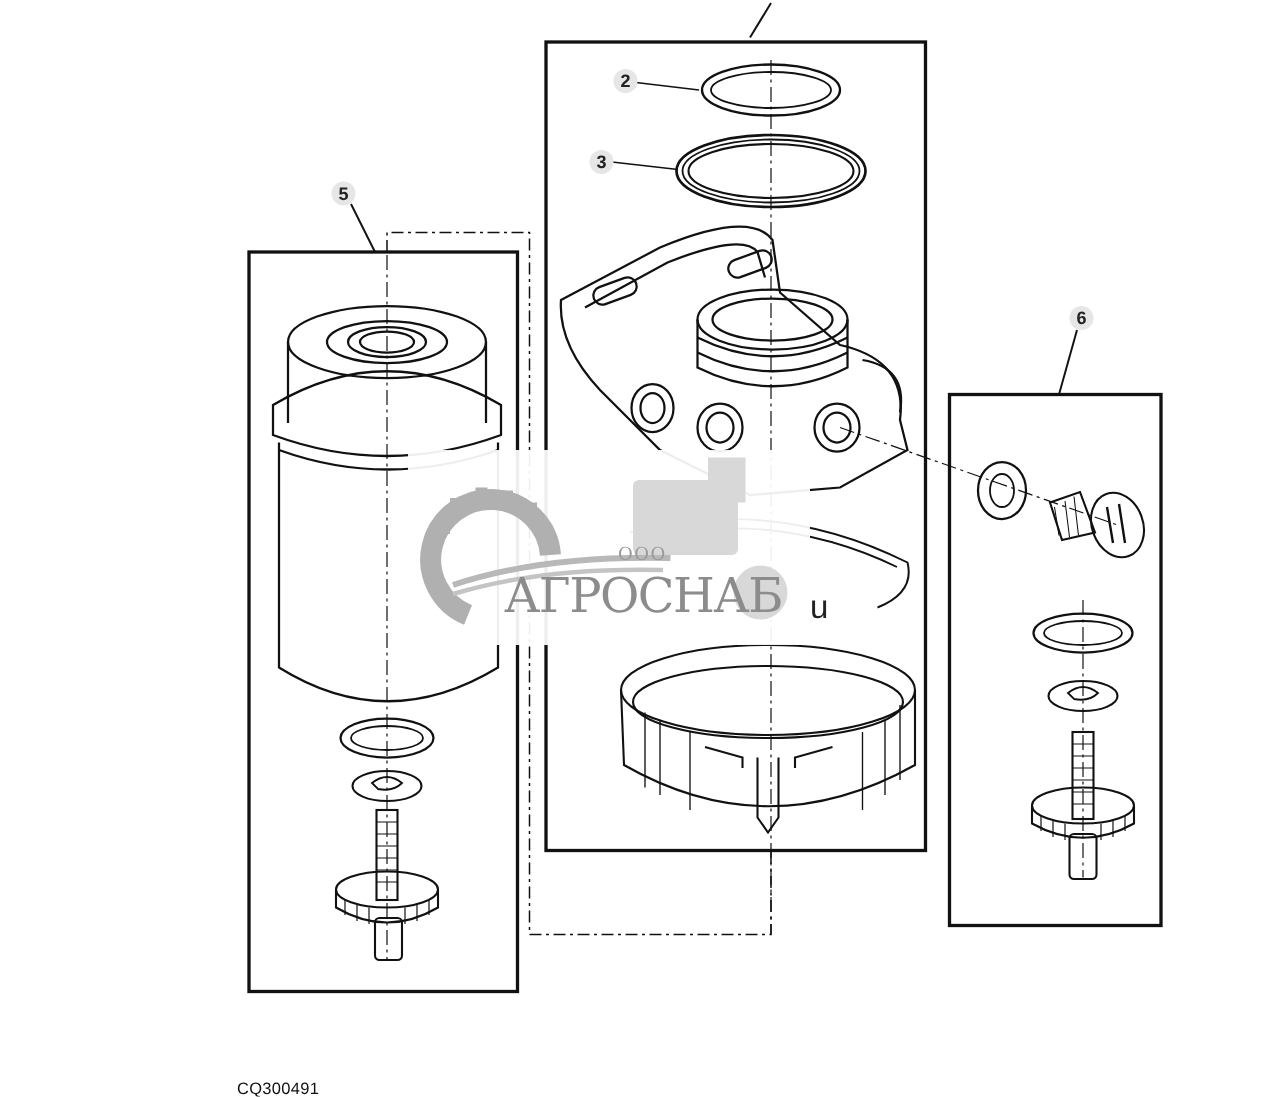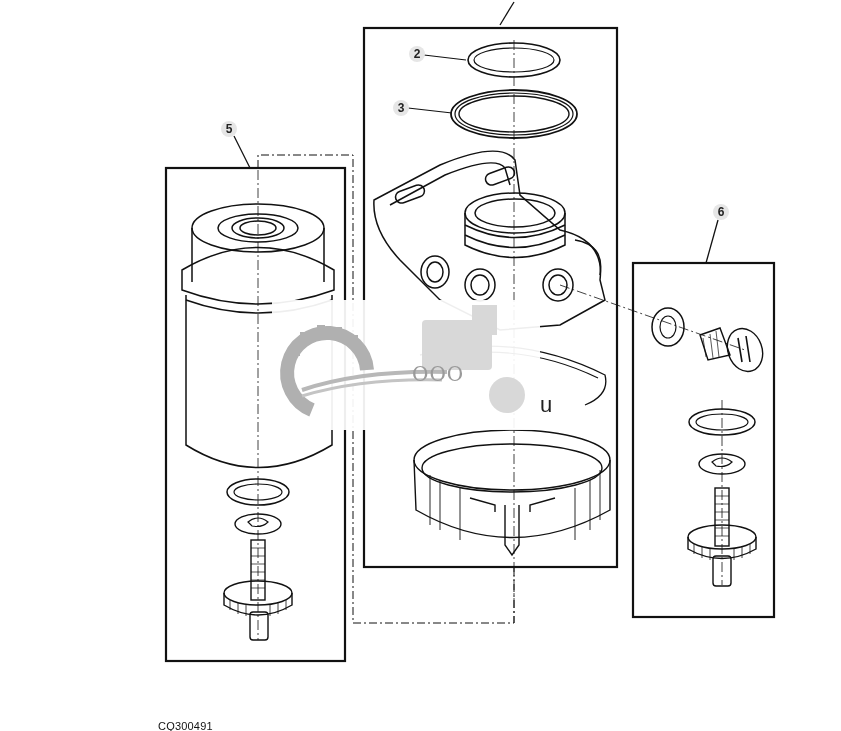--- a/index.html
+++ b/index.html
@@ -1,21 +1,21 @@
 <!DOCTYPE html>
 <html><head>
 <meta charset="utf-8">
 <style>
   html, body { margin:0; padding:0; background:#ffffff; }
   body { width:841px; height:731px; position:relative; overflow:hidden; font-family:"Liberation Sans", sans-serif; }
   svg.diagram { position:absolute; left:0; top:0; }
   .callout { position:absolute; width:16px; height:16px; border-radius:50%; background:#e6e6e6; color:#222; font-size:12px; font-weight:bold; line-height:16px; text-align:center; }
   .figid { position:absolute; left:158px; top:720px; font-size:11px; color:#111; letter-spacing:0.2px;text-align:right; }
   .wm { position:absolute; left:272px; top:300px; width:268px; height:130px; background:rgba(255,255,255,0.93); }
-  .wm-ooo { position:absolute; left:140px; top:62px; font-family:"DejaVu Serif", serif; font-size:20px; color:#9a9a9a; letter-spacing:1px; }
+  .wm-ooo { position:absolute; left:140px; top:62px; font-family:"DejaVu Serif", serif; font-size:12px; color:#9a9a9a; letter-spacing:1px; }
   .wm-name { position:absolute; left:64px; top:78px; font-family:"DejaVu Serif", serif; font-size:32px; color:#8c8c8c; letter-spacing:-1px; }
   .wm-tail { position:absolute; left:540px; top:392px; font-size:22px; color:#222; }
 </style>
 </head>
 <body>
 
 <svg class="diagram" width="841" height="731" viewBox="0 0 841 731" xmlns="http://www.w3.org/2000/svg" fill="none" stroke="#111" stroke-width="1.2">
 
   <rect x="364" y="28" width="253" height="539" stroke-width="2.2"></rect>
   <rect x="166" y="168" width="179" height="493" stroke-width="2.2"></rect>
@@ -147,16 +147,17 @@
     </g>
     <path d="M30,90 Q90,70 175,72" fill="none" stroke="#b8b8b8" stroke-width="4"></path>
     <path d="M30,96 Q90,78 170,80" fill="none" stroke="#c4c4c4" stroke-width="3"></path>
     <g fill="#d8d8d8">
       <rect x="150" y="20" width="70" height="50" rx="4"></rect>
       <rect x="200" y="5" width="25" height="30"></rect>
       <circle cx="235" cy="95" r="18"></circle>
     </g>
   </svg>
   <span class="wm-ooo">ООО</span>
+  <span class="wm-name">АГРОСНАБ</span>
 </div>
 <span class="wm-tail">u</span>
 
 <div class="figid">CQ300491</div>
 
 </body></html>

